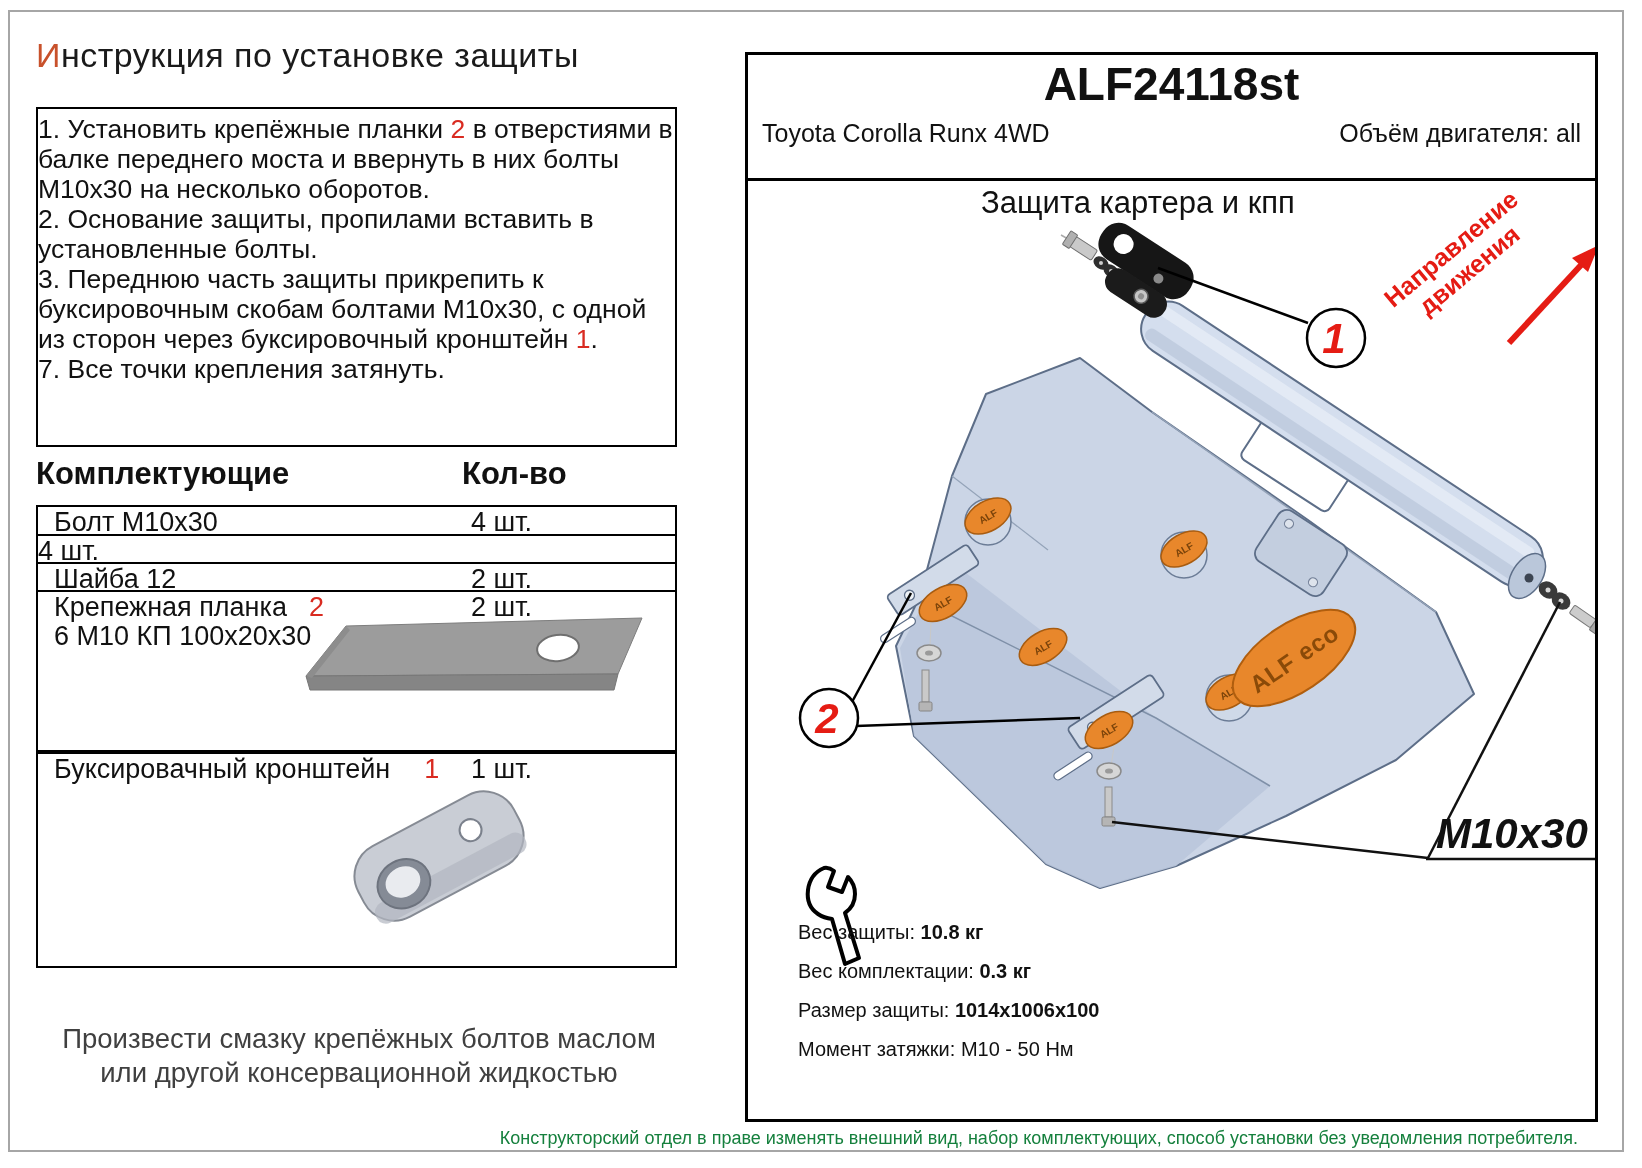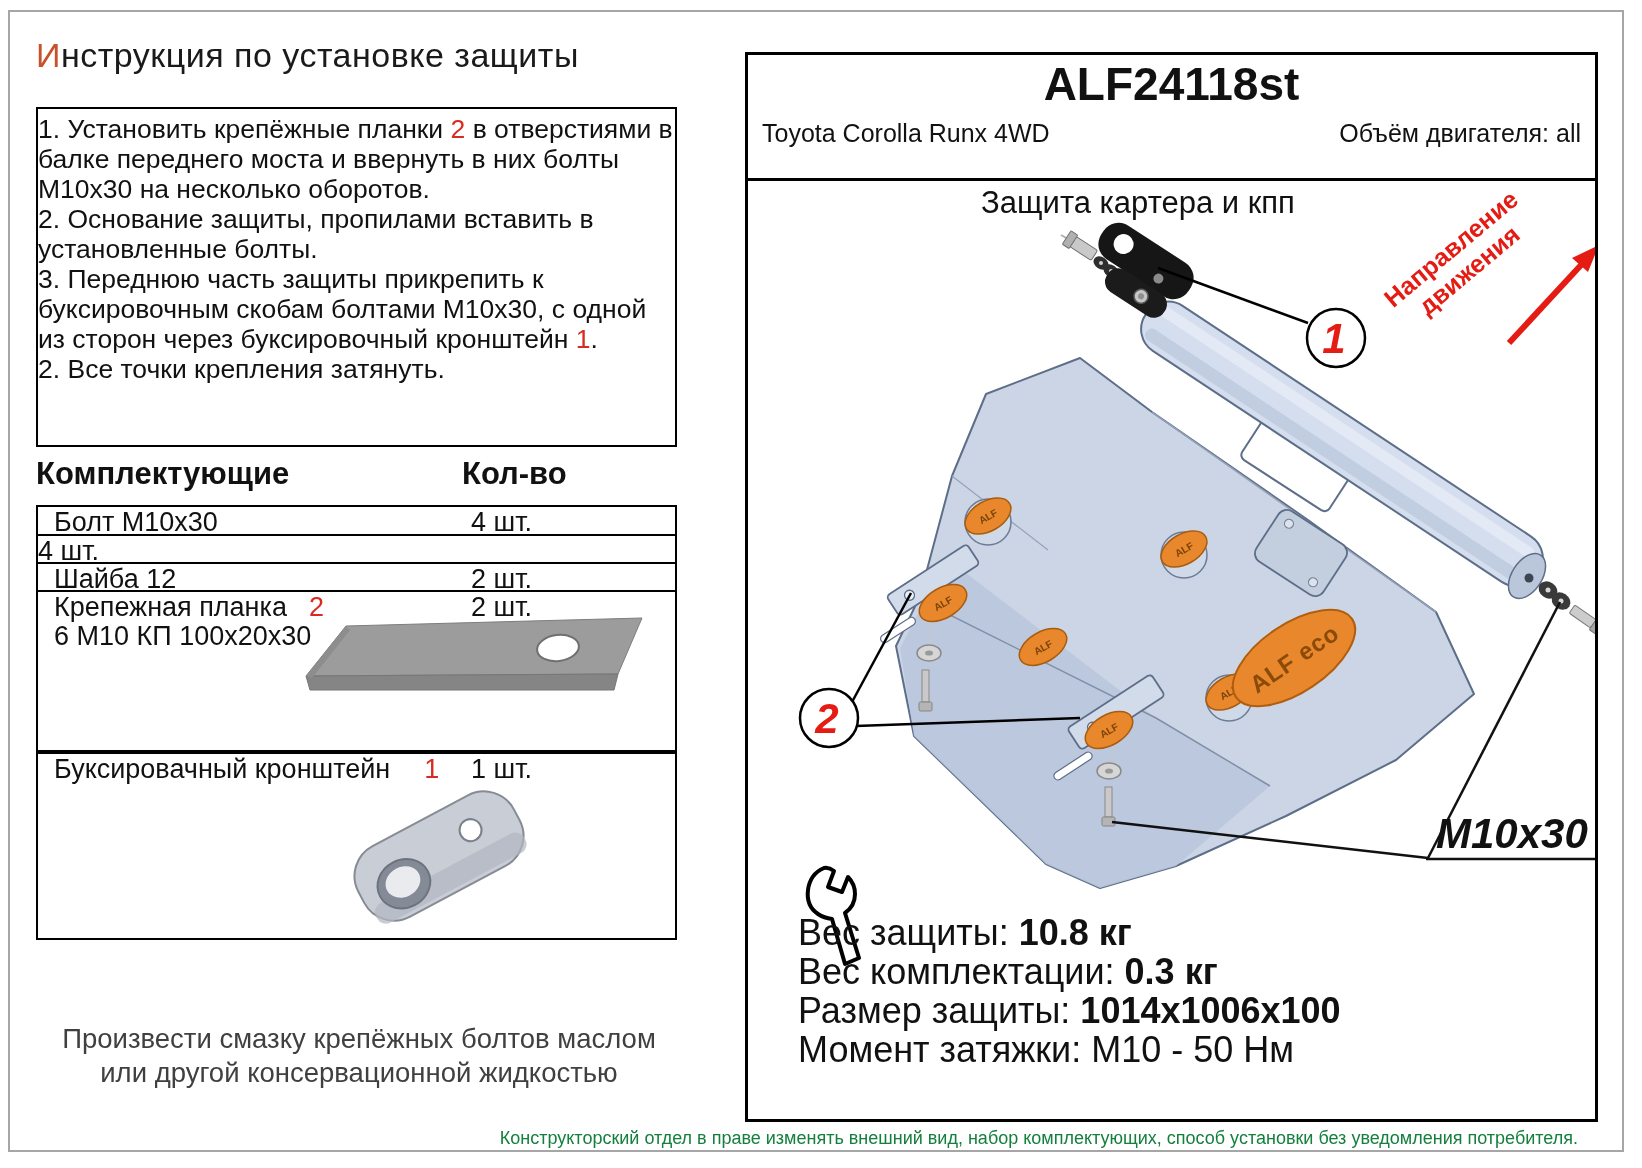--- a/index.html
+++ b/index.html
@@ -13,54 +13,54 @@
   .doc-title .cap{color:#c8512b;}
   .instr-box{left:36px;top:107px;width:641px;height:340px;border:2px solid #000;box-sizing:border-box;
              padding:5px 0;font-size:26.5px;line-height:30px;overflow:hidden;}
   .ref{color:#d92b21;}
   .parts-head{left:36px;top:456px;width:641px;height:42px;font-size:31px;font-weight:bold;}
   .parts-head .kolvo{position:absolute;left:426px;top:0;}
   .parts-table{left:36px;top:505px;width:641px;border:2px solid #000;box-sizing:border-box;}
   .row{display:flex;border-top:2px solid #000;position:relative;box-sizing:border-box;}
   .row:first-child{border-top:none;}
   .row.thick{border-top:4px solid #000;}
-  .r1{height:27px}.r2{height:28px}.r3{height:28px}.r4{height:160px}.r5{height:188px}
+  .r1{height:27px}.r2{height:28px}.r3{height:28px}.r4{height:160px}.r5{height:216px}
   .cell-name{flex:1;padding-left:16px;font-size:27px;line-height:28px;padding-top:1px;}
   .cell-qty{width:204px;font-size:27px;line-height:28px;padding-top:1px;}
   .subline{font-size:27px;line-height:30px;}
   .ref-gap2{margin-left:22px;} .ref-gap1{margin-left:34px;}
   .note{left:40px;top:1022px;width:638px;text-align:center;color:#404040;
         font-size:27.5px;line-height:34px;}
 
   
   .panel{left:745px;top:52px;width:853px;height:1070px;border:3px solid #000;box-sizing:border-box;}
   .panel-header{position:absolute;left:0;top:0;width:100%;height:126px;border-bottom:3px solid #000;box-sizing:border-box;}
   .panel-code{position:absolute;left:0;top:2px;width:100%;text-align:center;font-size:46px;font-weight:bold;}
   .panel-sub{position:absolute;top:64px;font-size:25px;white-space:nowrap;}
   .sub-model{left:14px;} .sub-year{left:267px;} .sub-engine{right:14px;}
   .drawing-title{position:absolute;left:0;top:130px;width:780px;text-align:center;font-size:31px;}
-  .specs{position:absolute;left:50px;top:858px;font-size:36px;line-height:39px;}
+  .specs{position:absolute;left:50px;top:858px;font-size:20px;line-height:39px;}
   .specs b{font-weight:bold;}
   .drawing-svg{position:absolute;left:0;top:123px;width:847px;height:944px;}
   .footer{top:1128px;right:64px;font-size:18px;color:#15803d;white-space:nowrap;}
 </style>
 </head>
 <body>
 
 <div class="page">
 
   <div class="abs frame"></div>
 
   <div class="abs doc-title"><span class="cap">И</span><span>нструкция по установке защиты</span></div>
 
   <div class="abs instr-box">
     <div><span>1.  Установить крепёжные планки </span><span class="ref">2</span><span> в отверстиями в балке переднего моста и ввернуть в них болты М10х30 на несколько оборотов.</span></div>
     <div><span>2.  Основание защиты, пропилами вставить в установленные болты.</span></div>
     <div><span>3.  Переднюю часть защиты прикрепить к буксировочным скобам болтами М10х30, с одной из сторон через буксировочный кронштейн </span><span class="ref">1</span><span>.</span></div>
-    <div><span>2.  Все точки крепления затянуть.</span></div>
+    <div><span>7.  Все точки крепления затянуть.</span></div>
   </div>
 
   <div class="abs parts-head">
     <span>Комплектующие</span>
     <span class="kolvo">Кол-во</span>
   </div>
 
   <div class="abs parts-table">
     <div class="row r1">
       <div class="cell-name">Болт М10х30</div>

